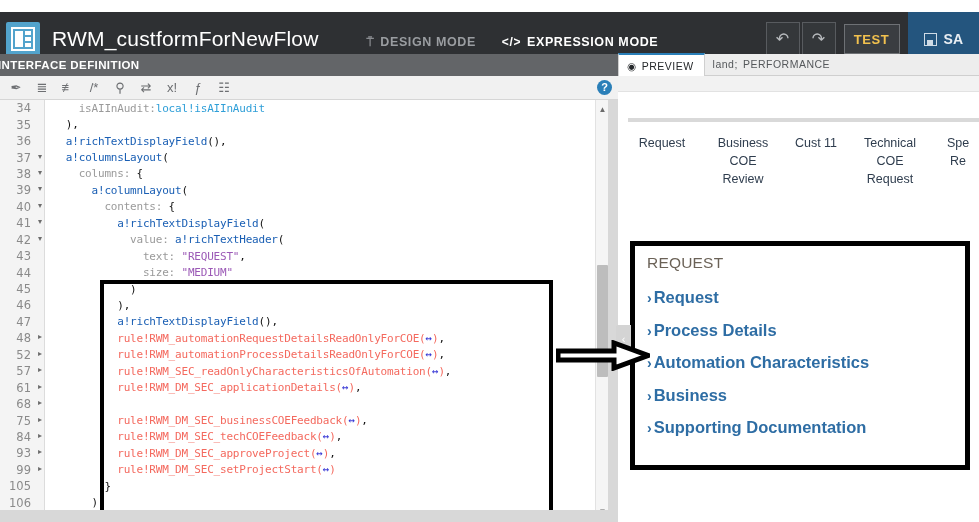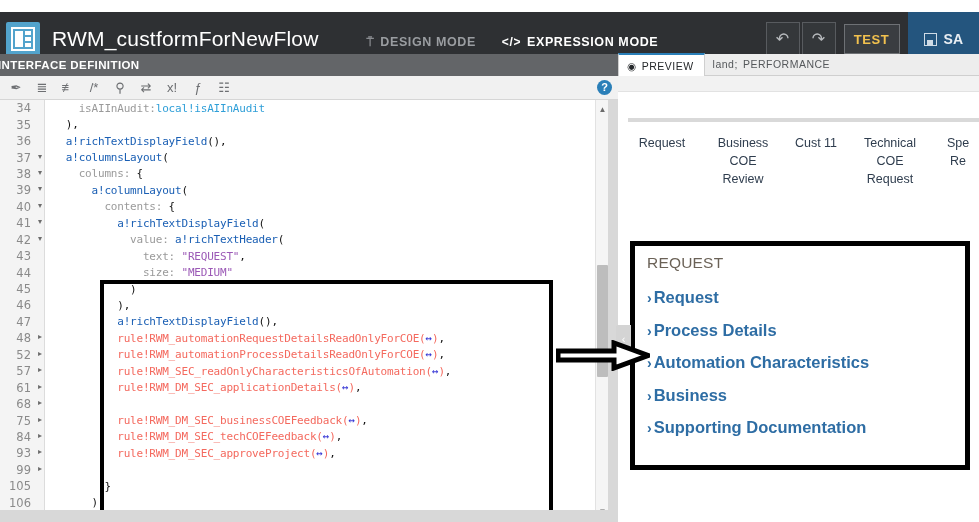--- a/index.html
+++ b/index.html
@@ -391,20 +391,21 @@
         <div class="row">
           <div class="ln">84<span class="fold">▸</span></div>
           <div class="ctext"><span class="pl">          </span><span class="rl">rule!RWM_DM_SEC_techCOEFeedback</span><span class="rl">(</span><span class="pp">↔</span><span class="rl">)</span><span class="pl">,</span></div>
         </div>
         <div class="row">
           <div class="ln">93<span class="fold">▸</span></div>
           <div class="ctext"><span class="pl">          </span><span class="rl">rule!RWM_DM_SEC_approveProject</span><span class="rl">(</span><span class="pp">↔</span><span class="rl">)</span><span class="pl">,</span></div>
         </div>
         <div class="row">
           <div class="ln">99<span class="fold">▸</span></div>
+          <div class="ctext"><span class="pl">          </span><span class="rl">rule!RWM_DM_SEC_setProjectStart</span><span class="rl">(</span><span class="pp">↔</span><span class="rl">)</span></div>
         </div>
         <div class="row">
           <div class="ln">105</div>
           <div class="ctext"><span class="pl">        }</span></div>
         </div>
         <div class="row">
           <div class="ln">106</div>
           <div class="ctext"><span class="pl">      ),</span></div>
         </div>
         <div class="row">

